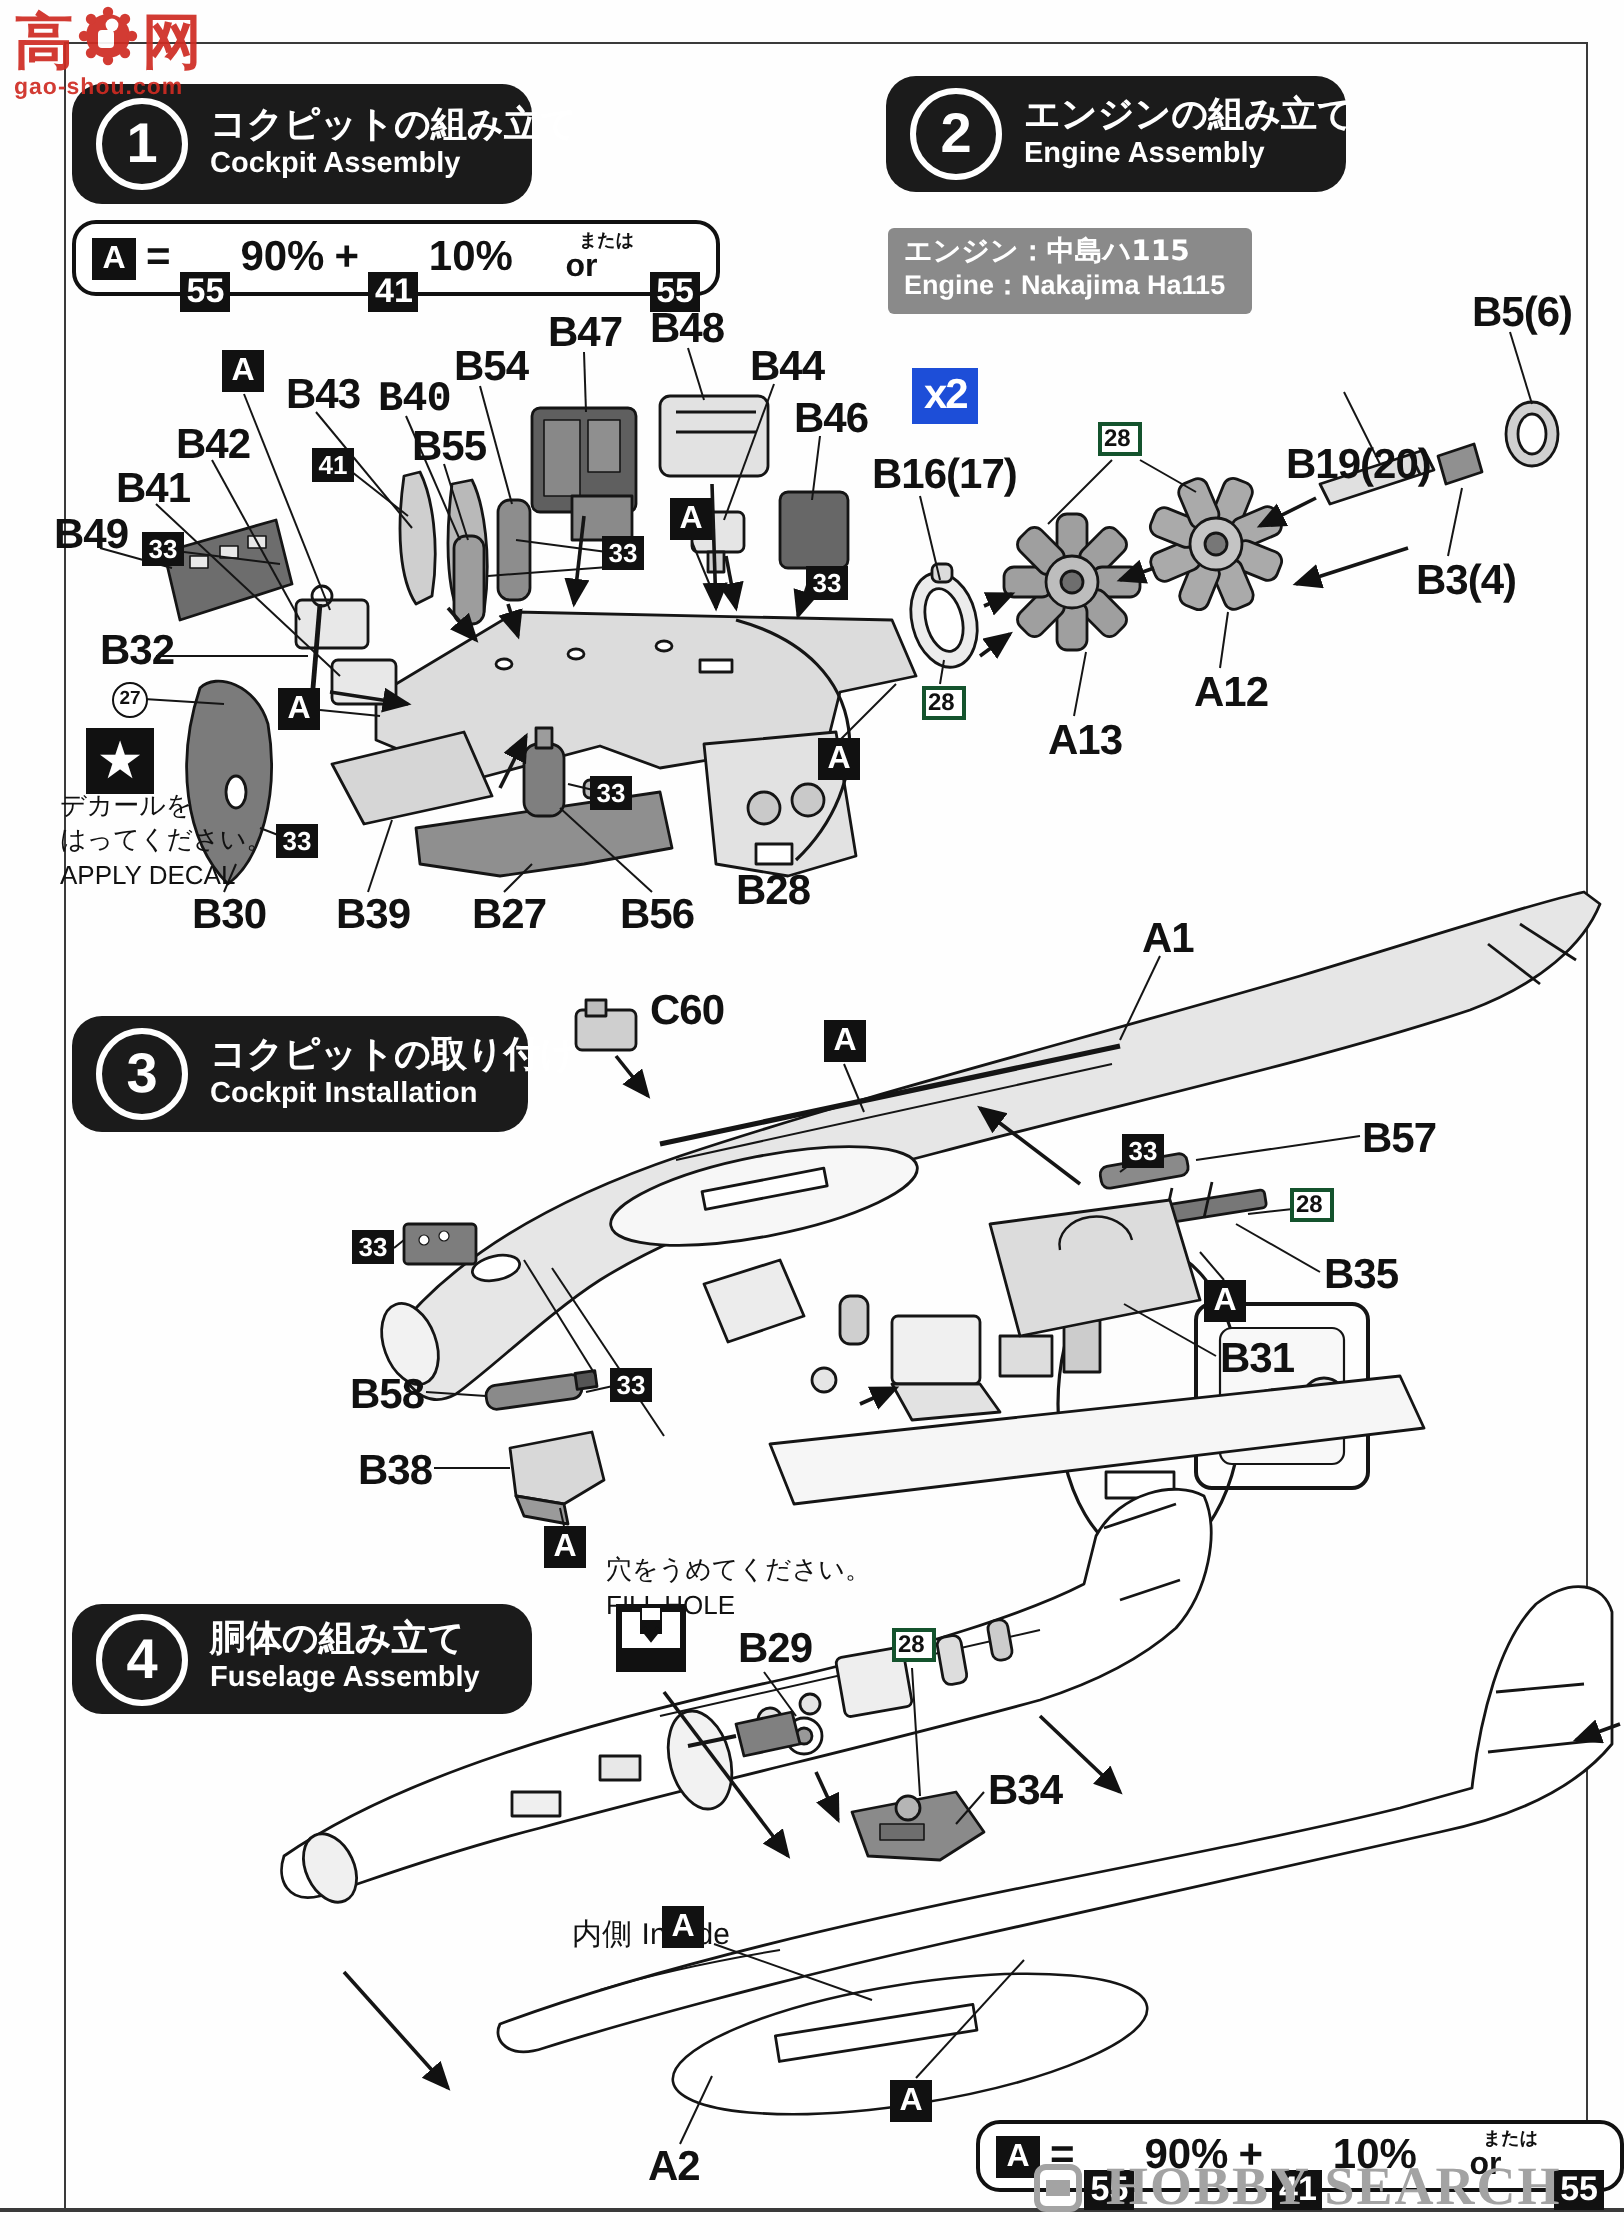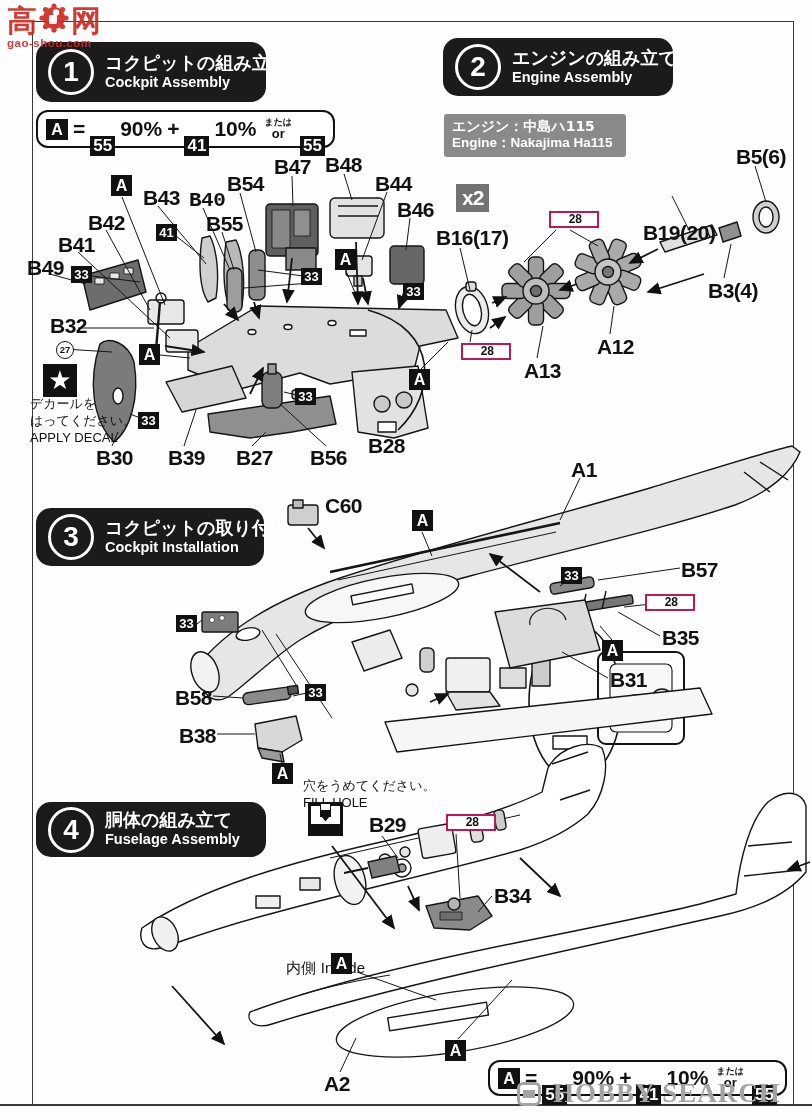--- a/index.html
+++ b/index.html
@@ -15,41 +15,41 @@
   .step-num{flex:none;width:40px;height:40px;border:3px solid #fff;border-radius:50%;
        font-weight:bold;font-size:28px;line-height:40px;text-align:center;}
   .step-jp{font-family:"DejaVu Sans",sans-serif;font-weight:bold;font-size:18px;line-height:1.15;white-space:nowrap;}
   .step-en{font-weight:bold;font-size:14.5px;line-height:1.2;white-space:nowrap;}
   
   .formula{position:absolute;background:#fff;border:2.5px solid #111;border-radius:12px;
        display:flex;align-items:center;padding:0 8px;gap:5px;font-weight:bold;font-size:21px;box-sizing:border-box;}
   .fA{background:#111;color:#fff;font-size:16px;font-weight:bold;width:22px;height:21px;line-height:21px;text-align:center;}
   .fnum{background:#111;color:#fff;font-size:17px;font-weight:bold;padding:1px 3px;line-height:18px;margin-top:33px;}
   .orcol{display:flex;flex-direction:column;align-items:center;line-height:1;margin:0 3px;}
-  .orjp{font-family:"DejaVu Sans",sans-serif;font-size:9px;font-weight:bold;}
-  .oren{font-size:13px;font-weight:bold;}
+  .orjp{font-family:"DejaVu Sans",sans-serif;font-size:9px;font-weight:bold;margin-left:25px;}
+  .oren{font-size:16px;font-weight:bold;}
   
   .engine-note{position:absolute;left:444px;top:114px;width:182px;height:43px;background:#8a8a8a;
        border-radius:3px;color:#fff;font-weight:bold;padding:3px 8px;box-sizing:border-box;}
   .engine-note .jp{font-family:"DejaVu Sans",sans-serif;font-size:14px;line-height:1.3;white-space:nowrap;}
   .engine-note .en{font-size:13.5px;line-height:1.2;white-space:nowrap;}
   .smallnote{position:absolute;font-size:13px;line-height:1.3;font-family:"DejaVu Sans",sans-serif;white-space:nowrap;}
   
   .plabel{position:absolute;font-weight:bold;font-size:21px;letter-spacing:-0.5px;white-space:nowrap;}
   .abadge{position:absolute;width:21px;height:21px;background:#111;color:#fff;font-weight:bold;
        font-size:16px;line-height:21px;text-align:center;}
   .bbadge{position:absolute;min-width:19px;height:17px;background:#111;color:#fff;font-weight:bold;
        font-size:13px;line-height:17px;text-align:center;padding:0 1px;}
-  .wbadge{position:absolute;min-width:16px;height:13px;background:#fff;color:#111;border:2px solid #be185d;
-       font-weight:bold;font-size:12px;line-height:13px;text-align:right;padding:0 15px;}
+  .wbadge{position:absolute;min-width:16px;height:13px;background:#fff;color:#111;border:2px solid #14532d;
+       font-weight:bold;font-size:12px;line-height:13px;text-align:left;padding:0 1px;}
   .cbadge{position:absolute;left:56px;top:341px;width:16px;height:16px;border:1.5px solid #111;border-radius:50%;
        background:#fff;font-size:9.5px;font-weight:bold;line-height:16px;text-align:center;}
   .starbadge{position:absolute;left:43px;top:364px;width:34px;height:33px;background:#111;color:#fff;
        text-align:center;font-size:26px;line-height:33px;}
-  .x2badge{position:absolute;left:456px;top:184px;background:#737373;color:#fff;font-weight:bold;
+  .x2badge{position:absolute;left:456px;top:184px;background:#1d4ed8;color:#fff;font-weight:bold;
        font-size:21px;line-height:28px;padding:0 6px;letter-spacing:-1px;}
   .fillhole-icon{position:absolute;left:308px;top:802px;width:35px;height:34px;background:#111;}
   
   .gs-logo{position:absolute;left:7px;top:3px;color:#cf2b22;opacity:.92;}
   .gs-row{display:flex;align-items:center;gap:2px;font-family:"DejaVu Sans",sans-serif;
        font-weight:bold;font-size:30px;line-height:32px;}
   .gs-domain{font-size:11.5px;font-weight:bold;letter-spacing:.5px;margin-top:-2px;}
   .hs-mark{position:absolute;left:517px;top:1078px;display:flex;align-items:center;gap:12px;color:#a3a3a3;font-family:Liberation Serif, serif;}
   .hs-text{font-weight:bold;font-size:27px;letter-spacing:1px;white-space:nowrap;}
   .hs-icon{width:24px;height:24px;border:3px solid #a3a3a3;border-radius:6px;box-sizing:border-box;position:relative;}

